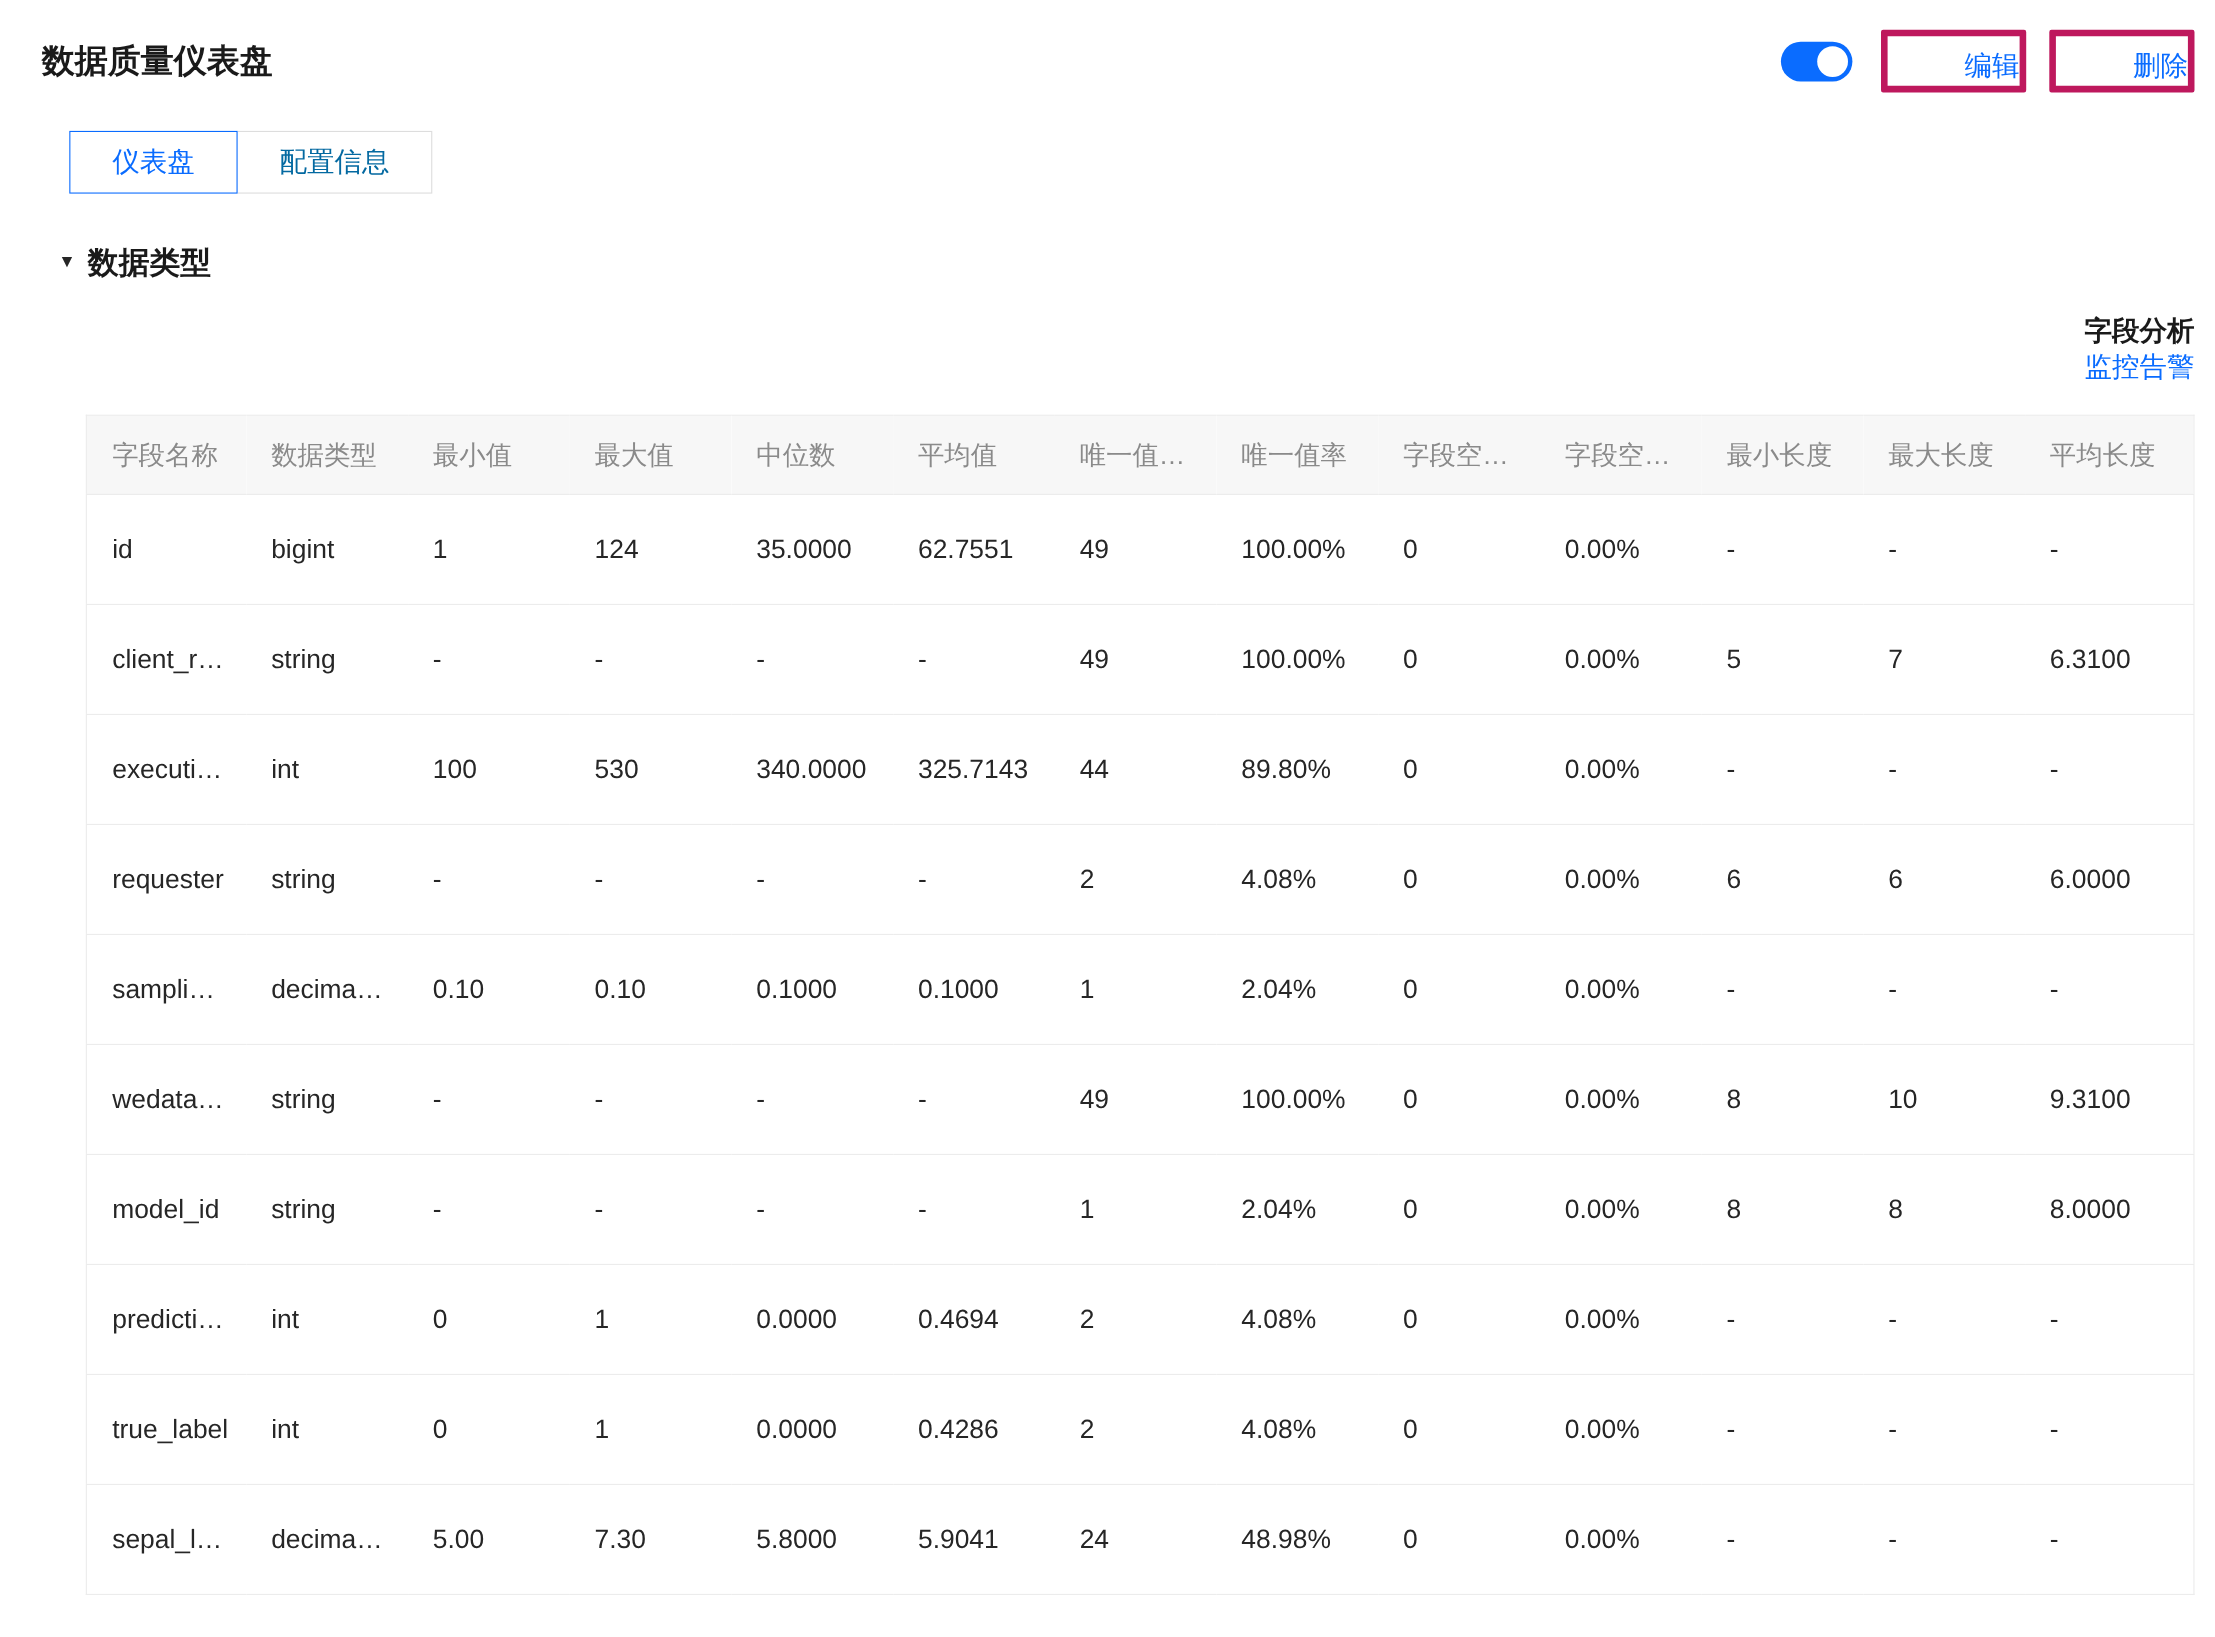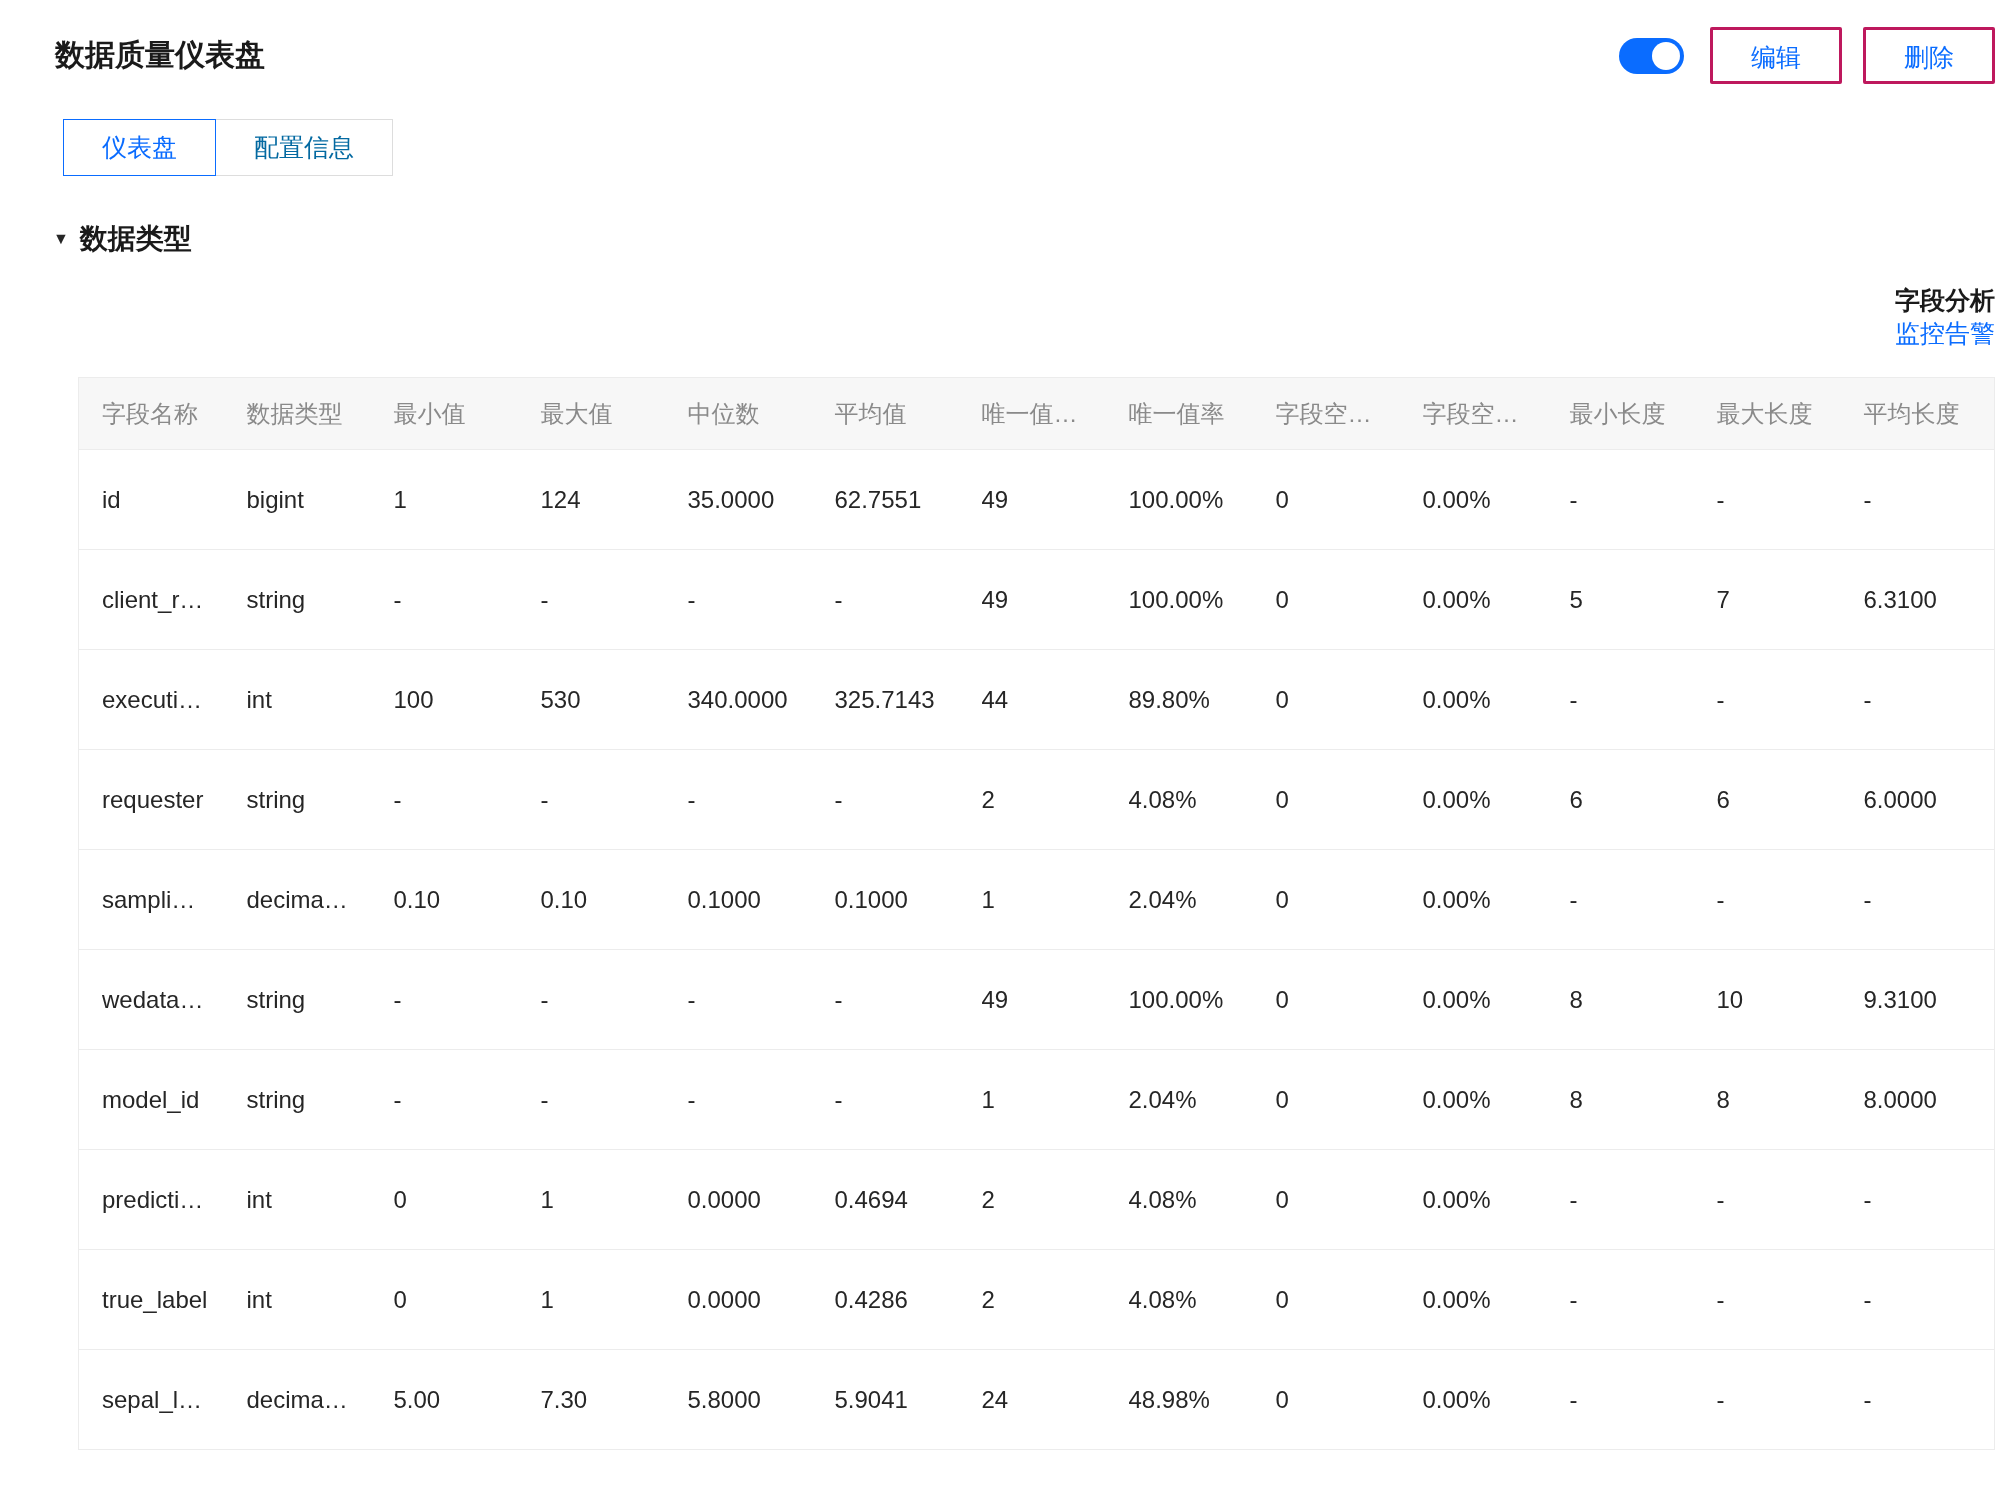--- a/index.html
+++ b/index.html
@@ -7,37 +7,37 @@
   html, body { background: #ffffff; }
   body {
     width: 2014px; height: 1488px; overflow: hidden;
     font-family: "Liberation Sans", "DejaVu Sans", sans-serif;
     color: #262626;
   }
   .page { padding: 27px 19px 0 38px; }
 
   
   .header-row { display: flex; align-items: center; }
-  .page-title { font-size: 30px; font-weight: bold; color: #1a1a1a; margin-left: 17px; }
+  .page-title { font-size: 30px; font-weight: bold; color: #1a1a1a; }
   .header-actions { margin-left: auto; display: flex; align-items: center; }
   .toggle {
     width: 65px; height: 36px; border-radius: 18px;
     background: #bfbfbf; position: relative; cursor: pointer; margin-right: 26px;
   }
   .toggle.on { background: var(--accent); }
   .toggle-knob {
     position: absolute; left: 4px; top: 4px; width: 28px; height: 28px;
     border-radius: 50%; background: #ffffff; transition: left .15s;
   }
   .toggle.on .toggle-knob { left: 33px; }
   .btn {
     width: 132px; height: 57px; background: #ffffff;
-    border: 3px solid #be185d; border-radius: 2px;
+    border: 6px solid #be185d; border-radius: 2px;
     color: var(--accent); font-size: 25px; cursor: pointer;
-    font-family: inherit; line-height: 55px; text-align: center;
+    font-family: inherit; line-height: 55px; text-align: right;
   }
   .btn + .btn { margin-left: 21px; }
 
   
   .tabs { display: flex; margin-top: 35px; margin-left: 25px; }
   .tab {
     height: 57px; line-height: 55px; padding: 0 38px; font-size: 25px;
     border: 1px solid #dddddd; background: #ffffff; color: #0369a1;
     cursor: pointer; white-space: nowrap;
   }

